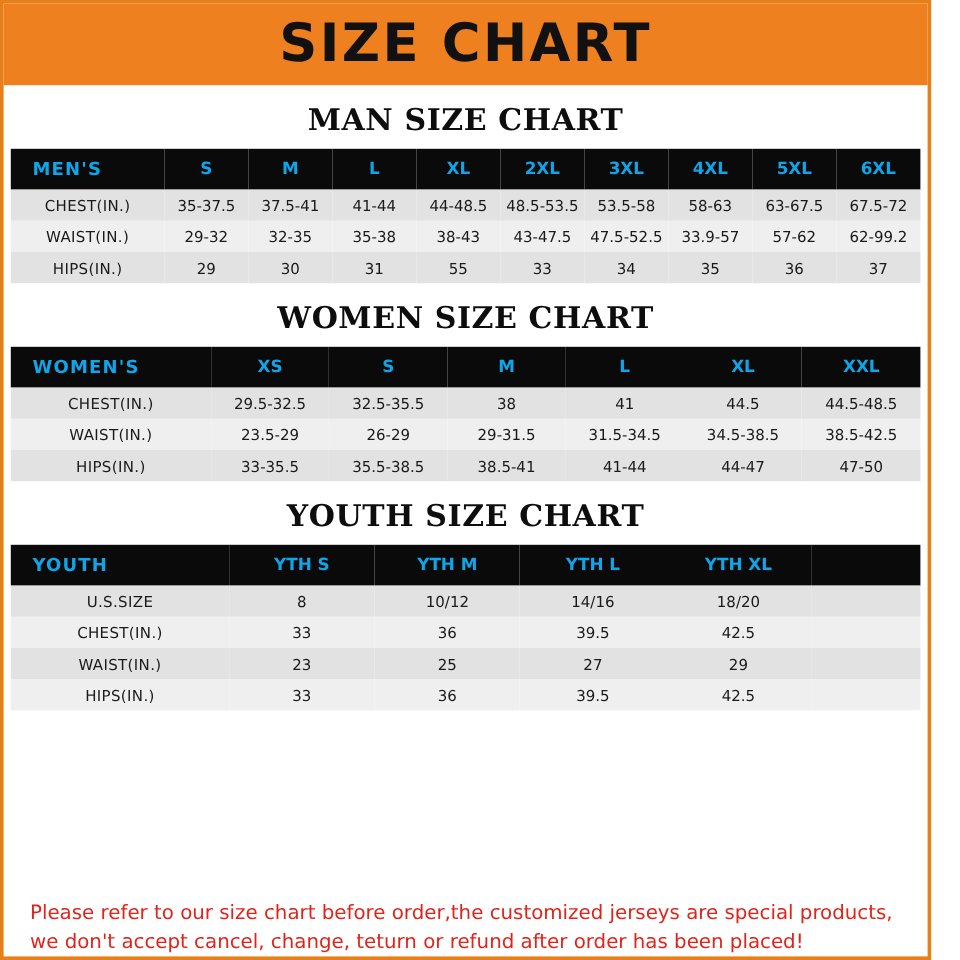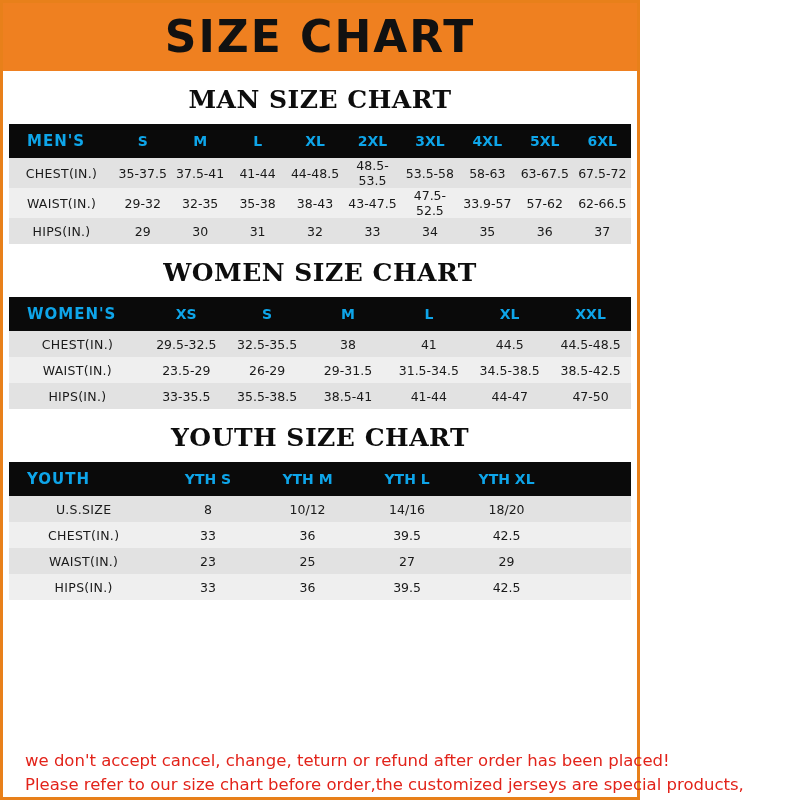--- a/index.html
+++ b/index.html
@@ -8,21 +8,21 @@
   }
   body {
     width: 800px;
     height: 800px;
     background: #ffffff;
     font-family: "DejaVu Sans", sans-serif;
     overflow: hidden;
   }
   .page {
     position: relative;
-    width: 640px;
+    width: 776px;
     height: 800px;
     box-sizing: border-box;
     border: 3px solid #e8801a;
     background: #ffffff;
     display: flex;
     flex-direction: column;
   }
   .banner {
     background: #ef8020;
     height: 68px;
@@ -166,28 +166,28 @@
         <tr class="even">
           <td class="row-head">WAIST(IN.)</td>
           <td>29-32</td>
           <td>32-35</td>
           <td>35-38</td>
           <td>38-43</td>
           <td>43-47.5</td>
           <td>47.5-52.5</td>
           <td>33.9-57</td>
           <td>57-62</td>
-          <td>62-66.5</td>
+          <td>62-99.2</td>
         </tr>
         <tr class="odd">
           <td class="row-head">HIPS(IN.)</td>
           <td>29</td>
           <td>30</td>
           <td>31</td>
-          <td>32</td>
+          <td>55</td>
           <td>33</td>
           <td>34</td>
           <td>35</td>
           <td>36</td>
           <td>37</td>
         </tr>
       </tbody>
     </table>
 
     <div class="section-title">WOMEN SIZE CHART</div>
@@ -295,17 +295,17 @@
           <td>39.5</td>
           <td>42.5</td>
           <td></td>
         </tr>
       </tbody>
     </table>
 
   </div>
 
   <div class="footer-note">
+    <div>Please refer to our size chart before order,the customized jerseys are special products,</div>
     <div>we don't accept cancel, change, teturn or refund after order has been placed!</div>
-    <div>Please refer to our size chart before order,the customized jerseys are special products,</div>
   </div>
 
 </div>
 
 </body></html>

